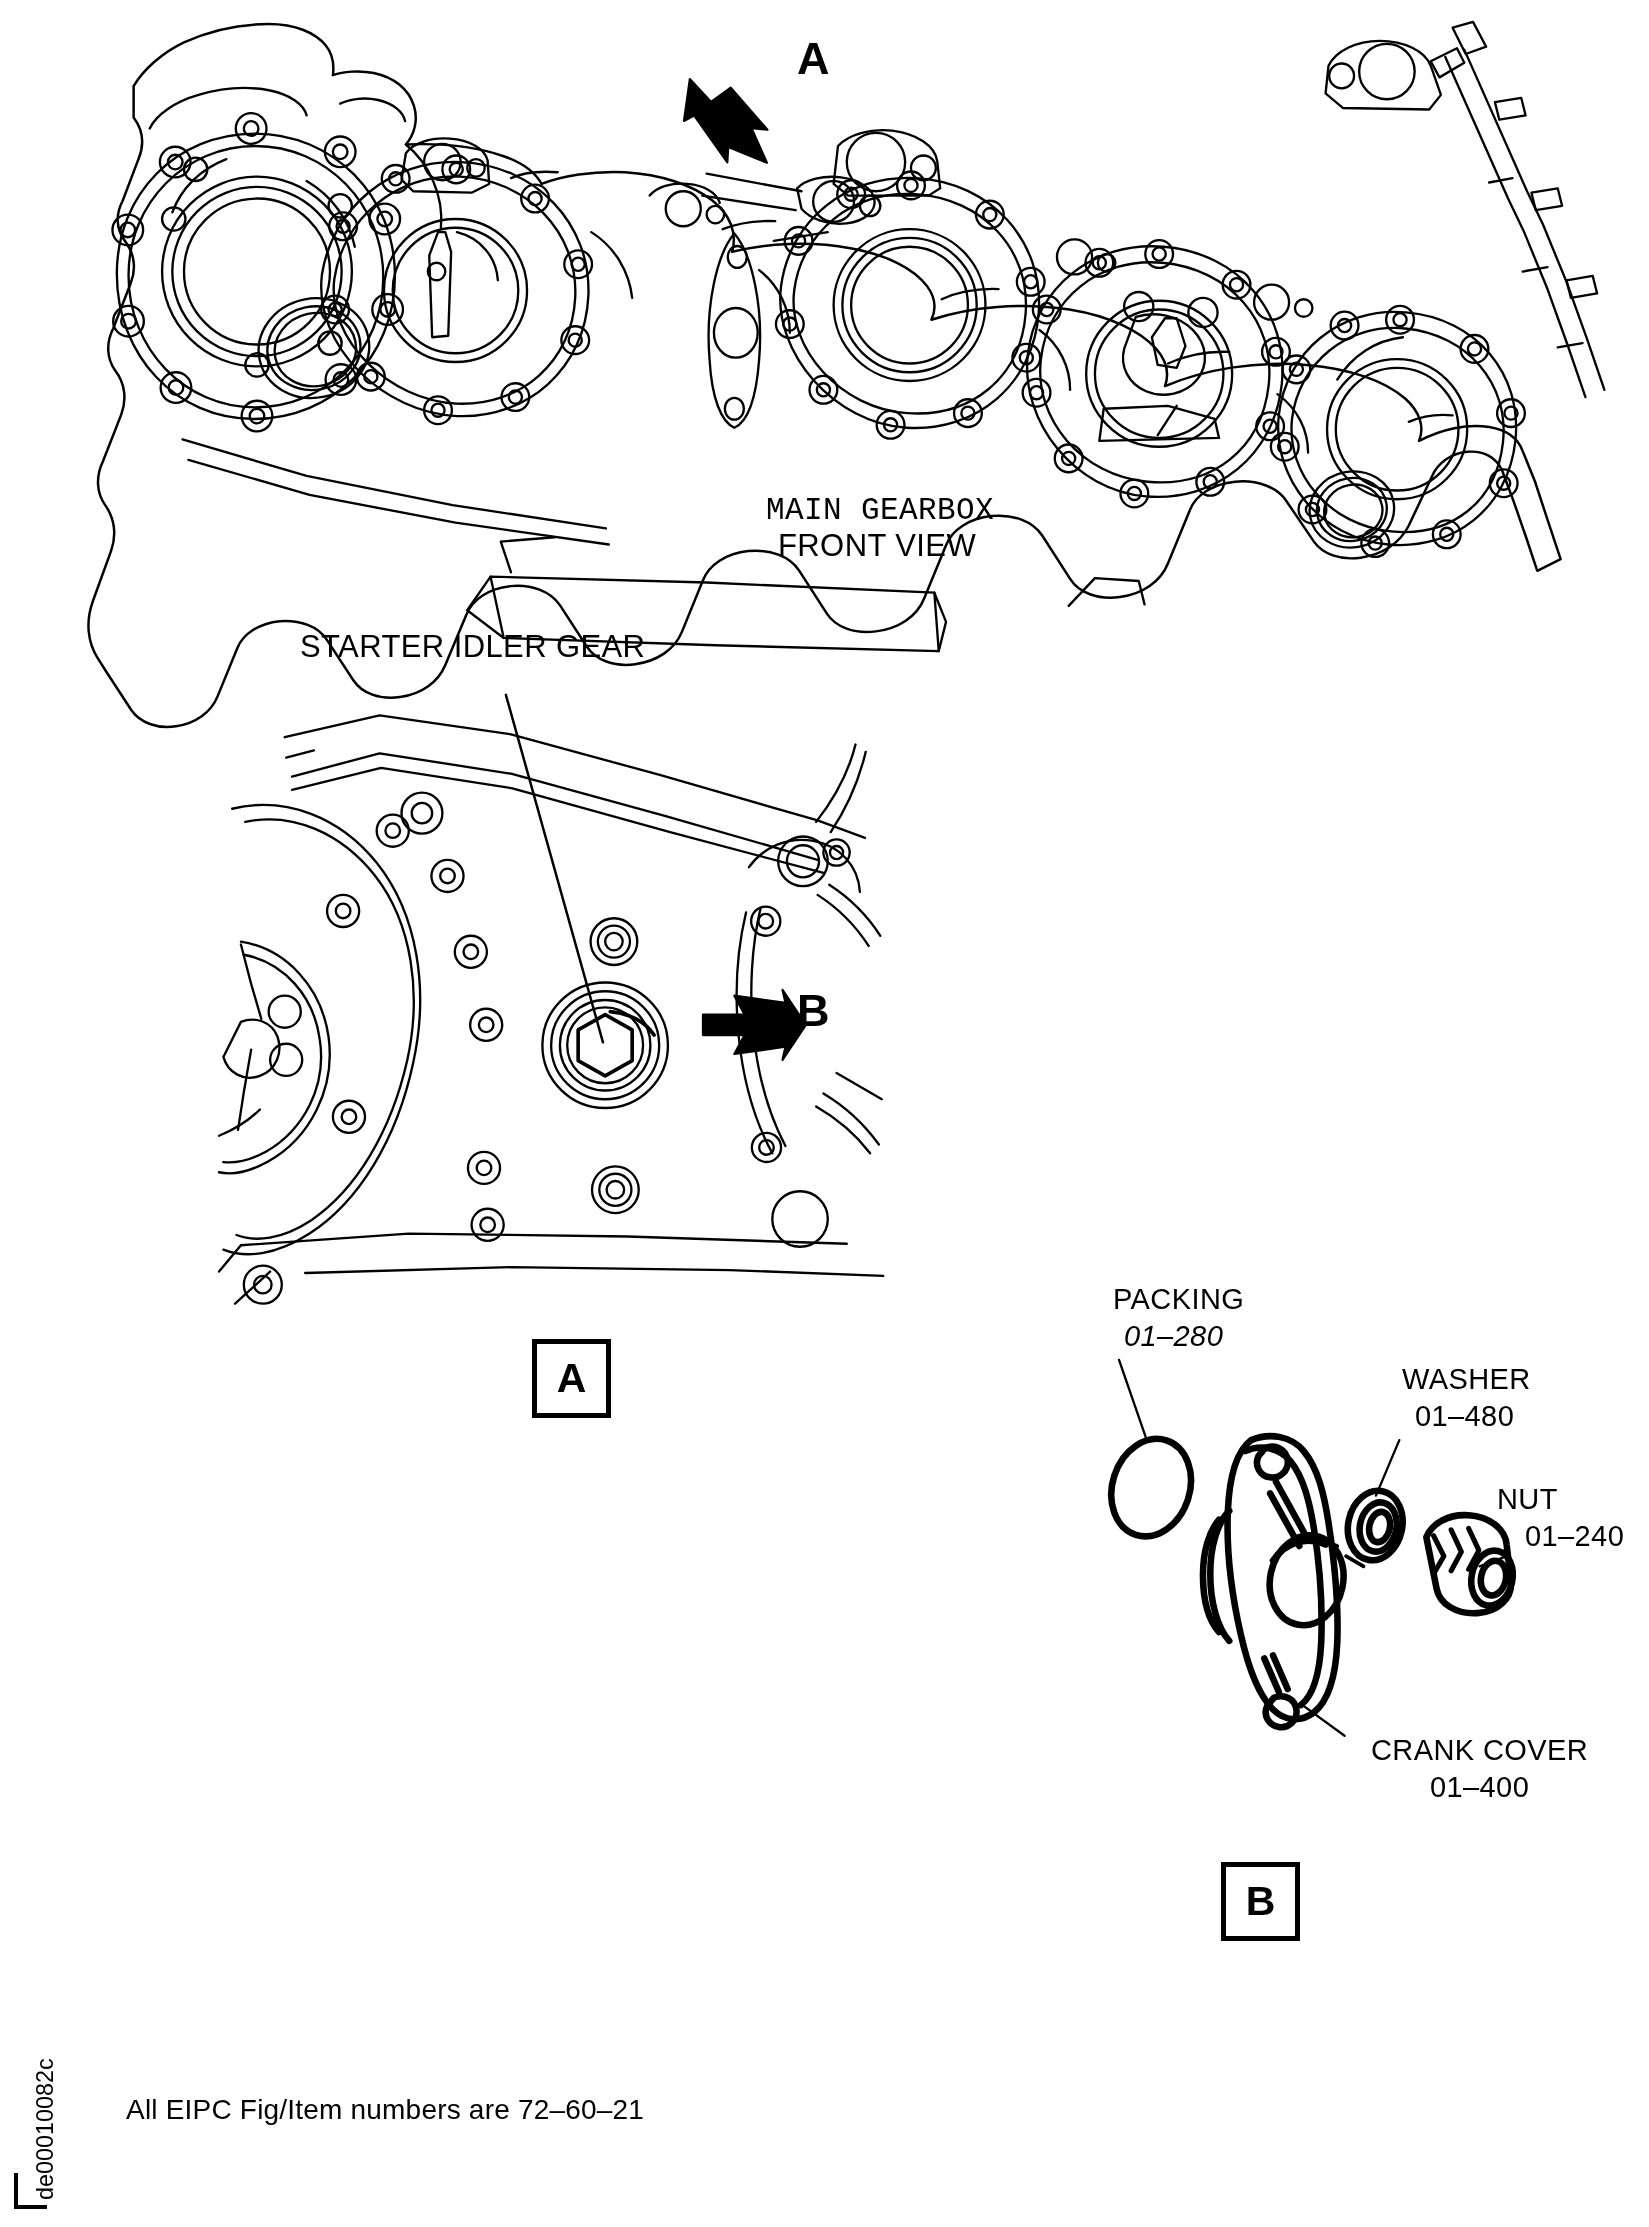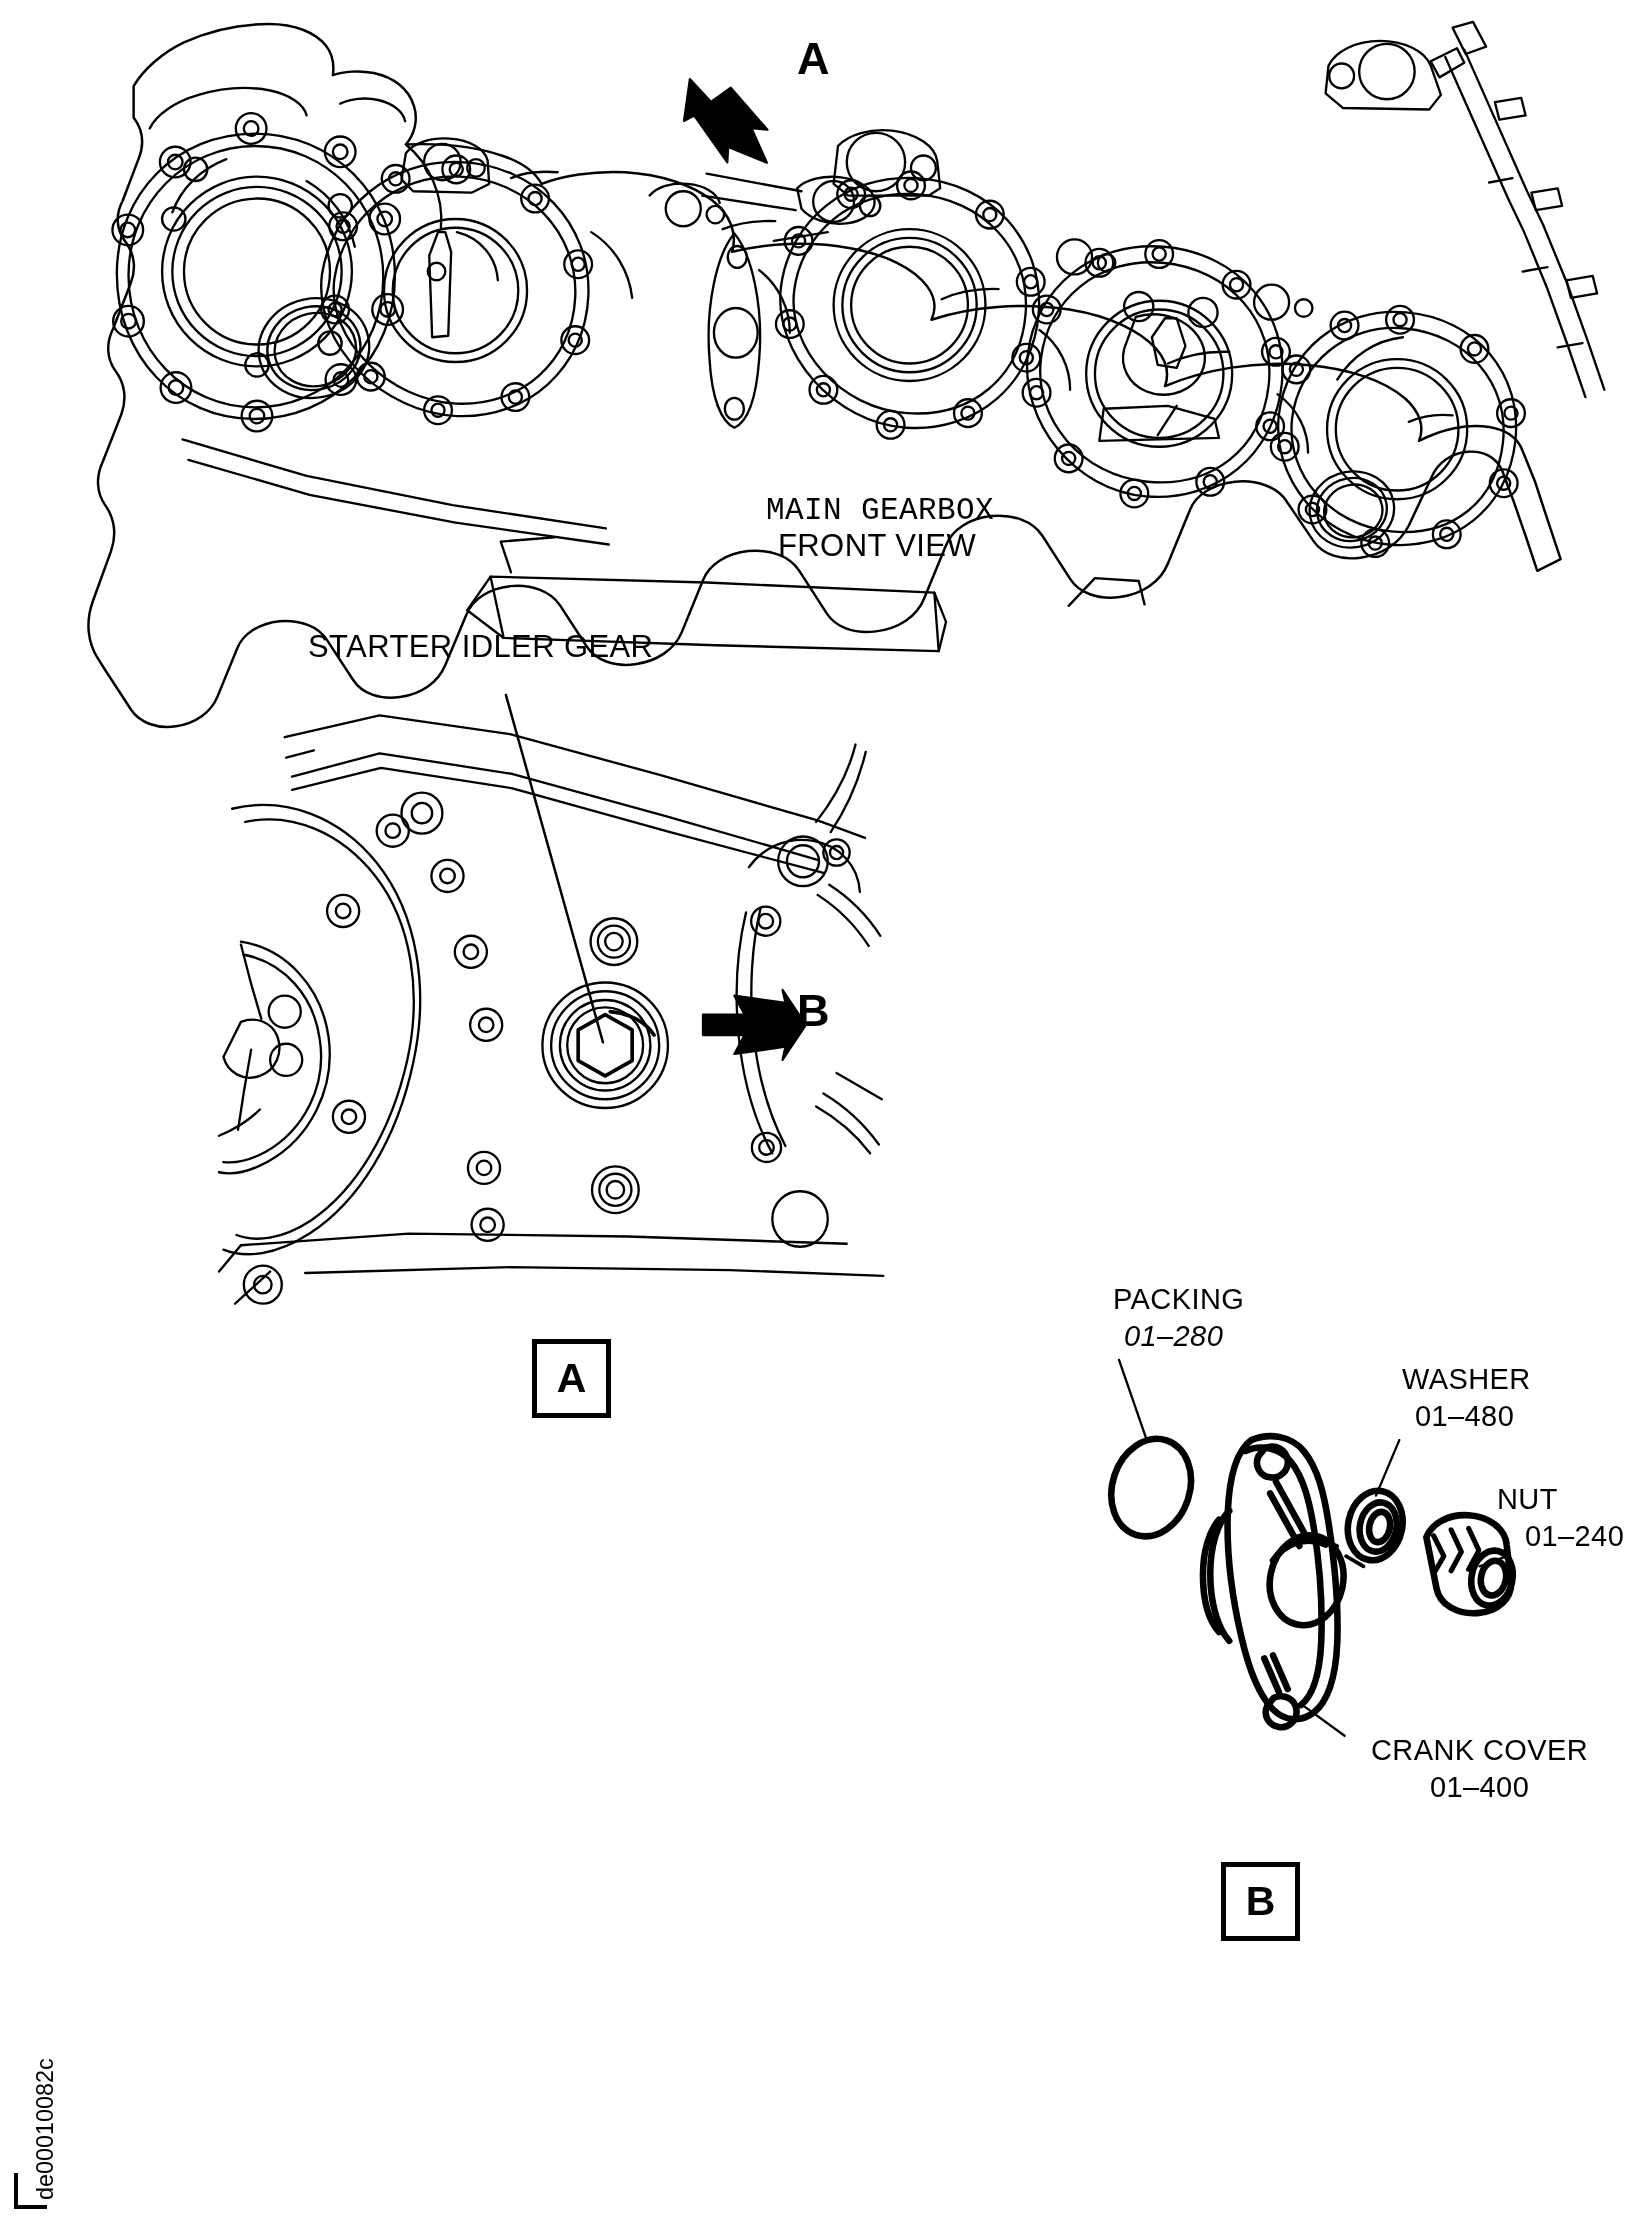--- a/index.html
+++ b/index.html
@@ -567,38 +567,39 @@
       </g>
 
     </g>
   </svg>
 
   <div class="lbl t-arrowletter" style="left:797px; top:32px;">A</div>
 
   <div class="lbl caption-block t-title" style="left:766px; top:493px; width:380px; text-align:left;font-family:Liberation Mono, monospace;">MAIN GEARBOX</div>
   <div class="lbl caption-block t-title" style="left:778px; top:528px; width:380px; text-align:left;">FRONT VIEW</div>
 
-  <div class="lbl t-title" style="left:308px; top:629px;">STARTER IDLER GEAR</div>
+  <div class="lbl t-title" style="left:300px; top:629px;">STARTER IDLER GEAR</div>
 
   <div class="lbl t-arrowletter" style="left:797px; top:984px;">B</div>
 
   <div class="boxletter" style="left:532px; top:1339px; width:69px; height:69px;">A</div>
 
   <div class="boxletter" style="left:1221px; top:1862px; width:69px; height:69px;">B</div>
 
   <div class="lbl t-part" style="left:1091px; top:1282px;">PACKING</div>
   <div class="lbl t-part" style="left:1102px; top:1319px;font-style:italic;">01–280</div>
 
   <div class="lbl t-part" style="left:1380px; top:1362px;">WASHER</div>
   <div class="lbl t-part" style="left:1393px; top:1399px;">01–480</div>
 
   <div class="lbl t-part" style="left:1475px; top:1482px;">NUT</div>
   <div class="lbl t-part" style="left:1503px; top:1519px;">01–240</div>
 
   <div class="lbl t-part" style="left:1349px; top:1733px;">CRANK COVER</div>
   <div class="lbl t-part" style="left:1408px; top:1770px;">01–400</div>
 
+  <div class="lbl t-note" style="left:126px; top:2093px;">All EIPC Fig/Item numbers are 72–60–21</div>
 
   <div class="sidecode" style="left:32px; top:2200px;">de00010082c</div>
   <div class="corner-mark" style="left:14px; top:2173px; width:29px; height:32px;"></div>
 
 </div>
 
 
 </body></html>

